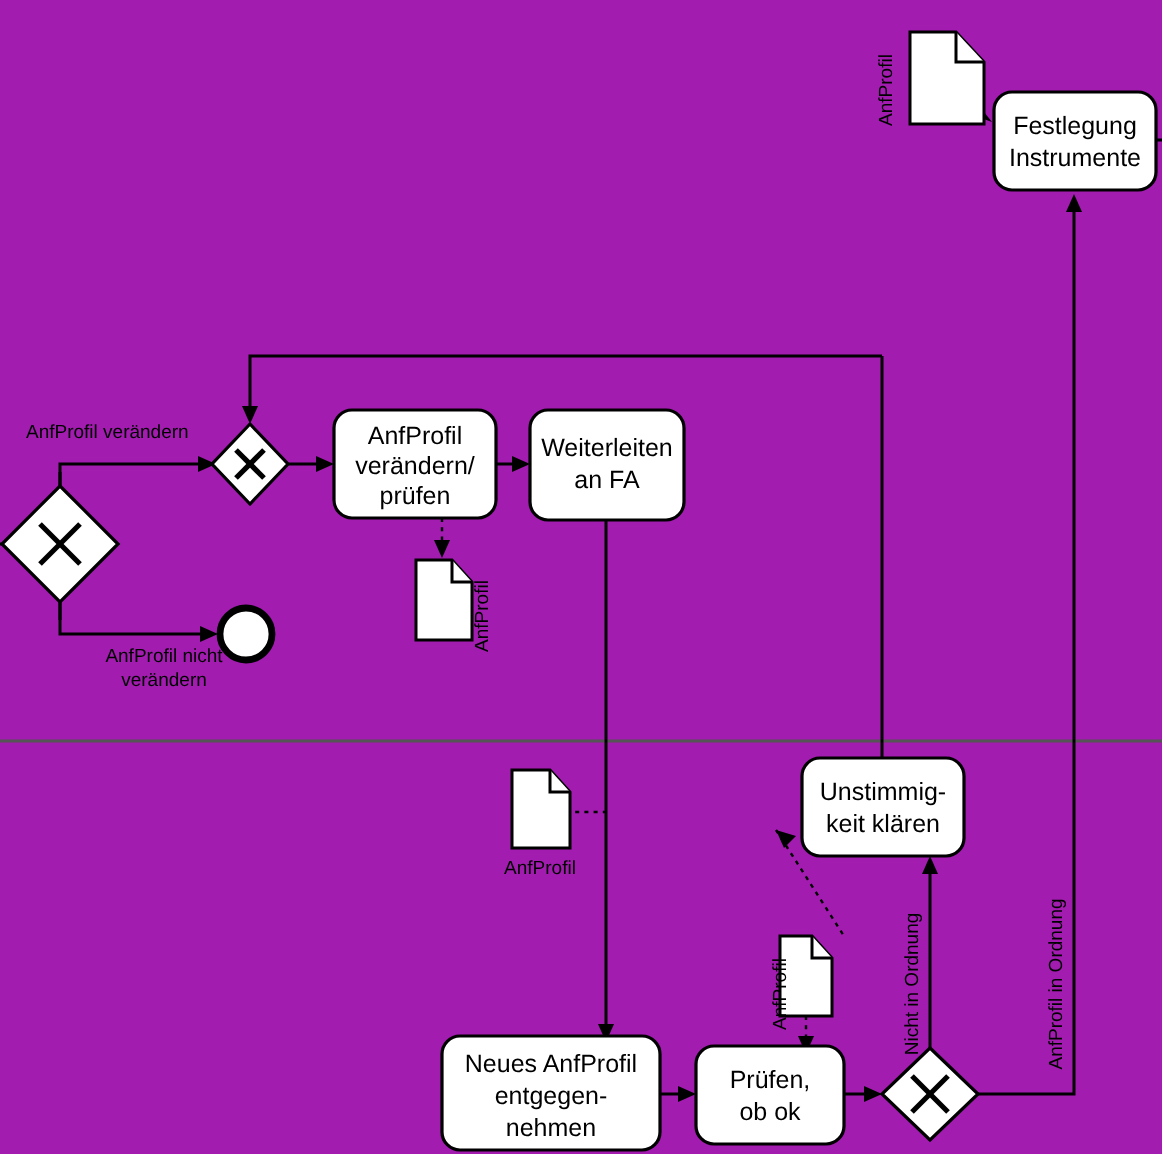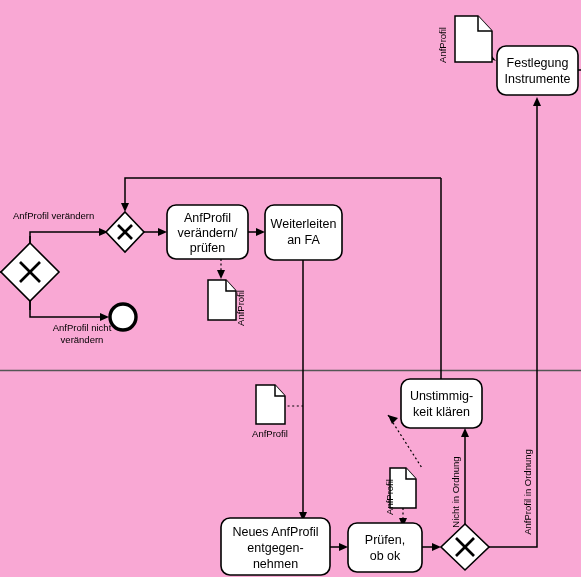--- a/index.html
+++ b/index.html
@@ -7,21 +7,21 @@
     padding: 0;
     background: #ffffff;
   }
   body {
     font-family: "Liberation Sans", sans-serif;
   }
   #diagram-root {
     position: relative;
     width: 581px;
     height: 577px;
-    background: #f9a8d4;
+    background: #a21caf;
     overflow: hidden;
   }
   svg.layer {
     position: absolute;
     left: 0;
     top: 0;
     width: 581px;
     height: 577px;
   }
   .task-label {

